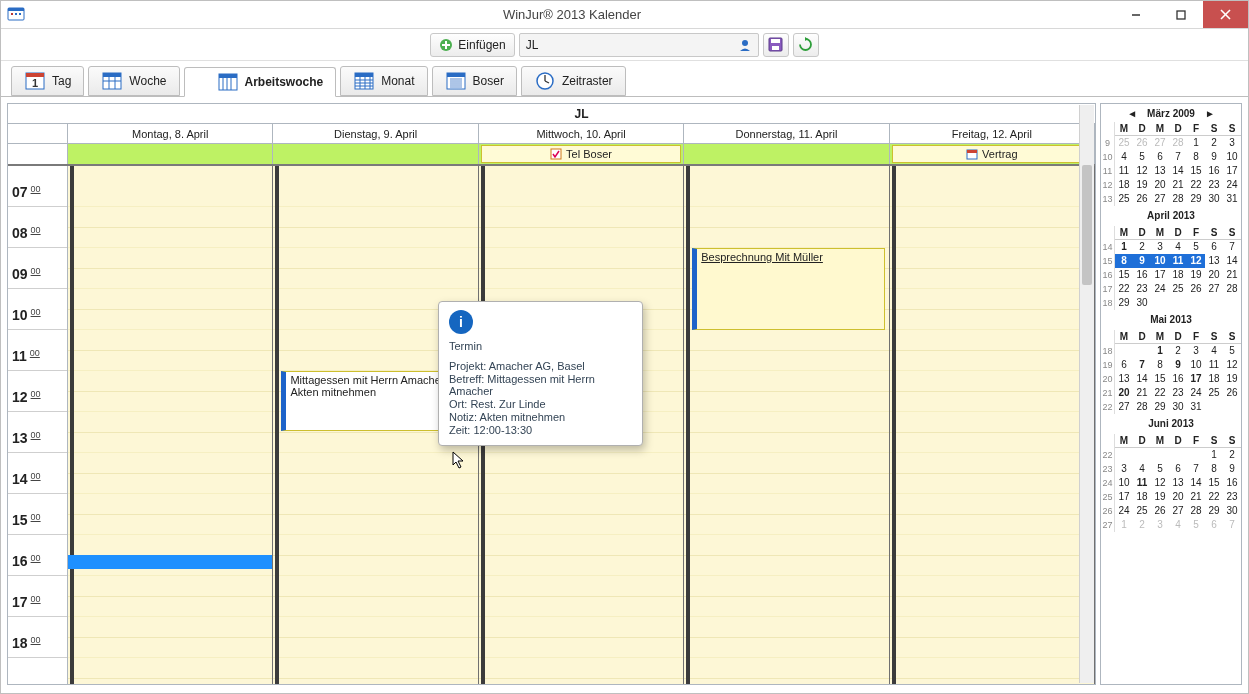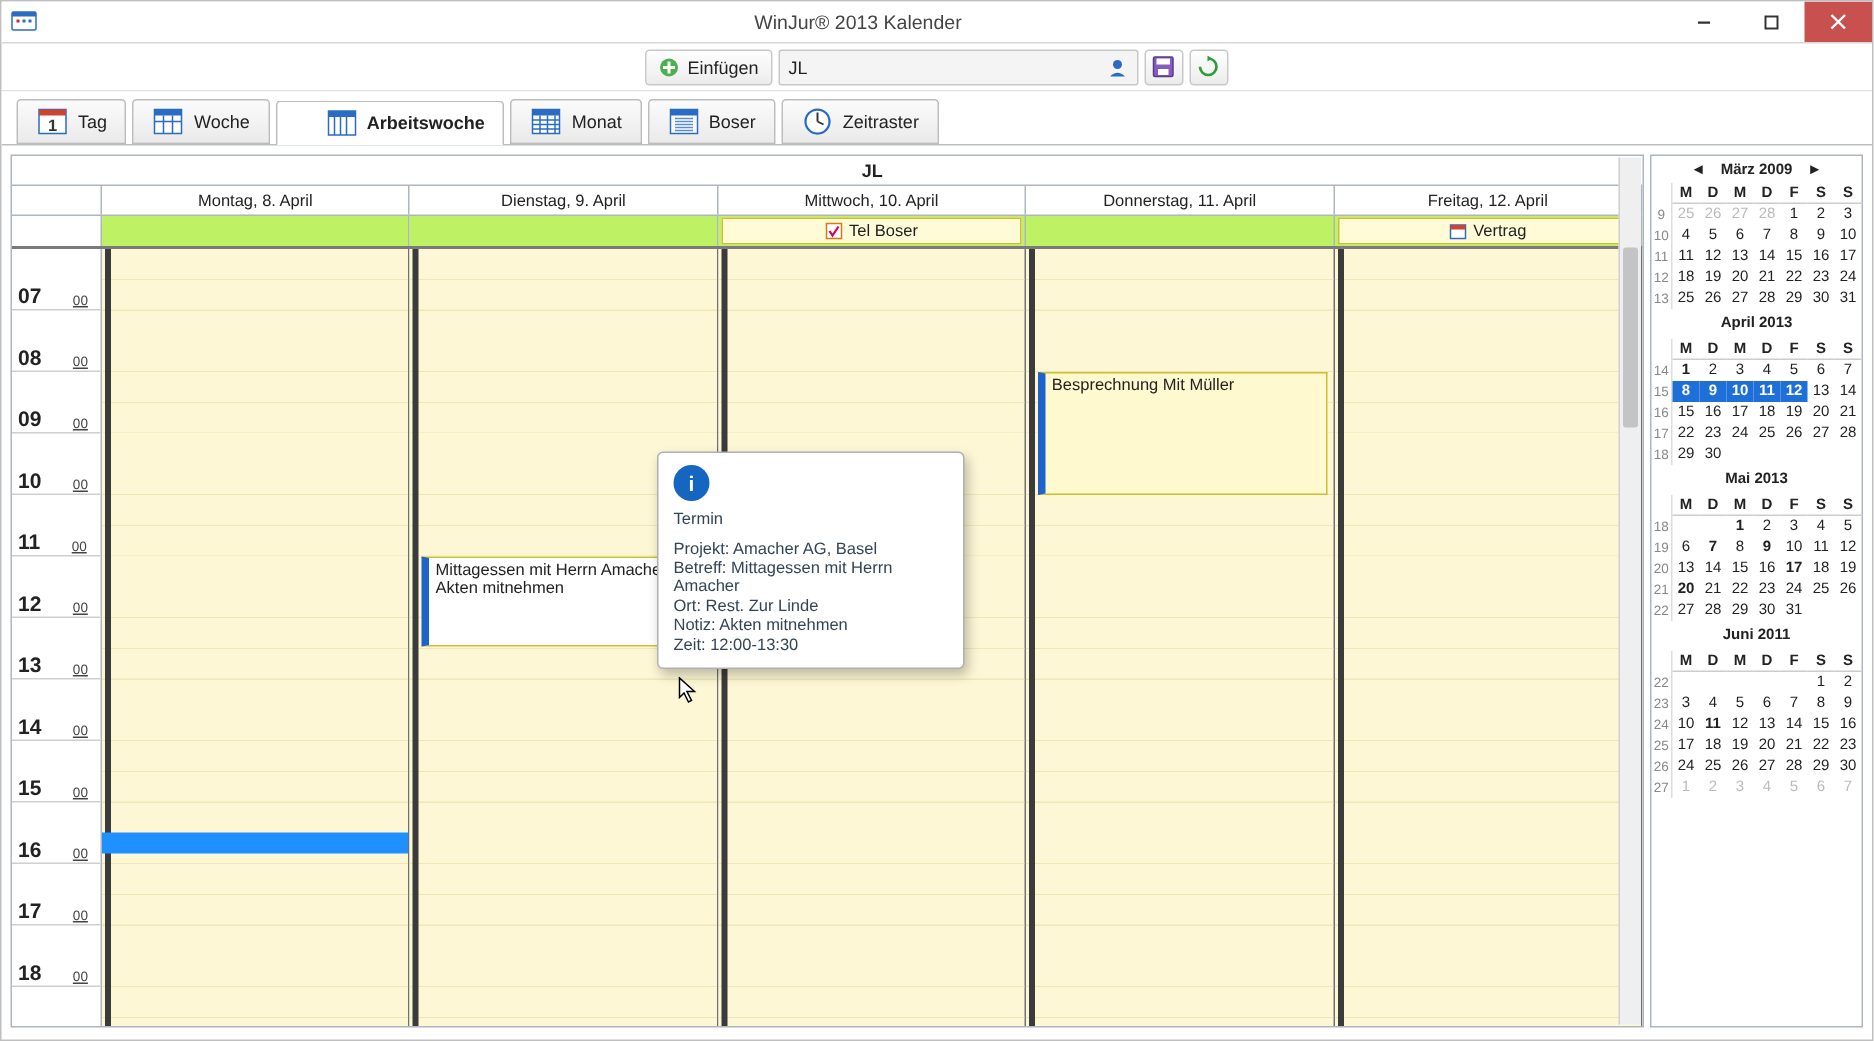--- a/index.html
+++ b/index.html
@@ -30,21 +30,21 @@
   .jlrow { height:20px; text-align:center; font-weight:bold; border-bottom:1px solid #aeb6bf; display:flex; align-items:center; justify-content:center;}
   .dayhdrrow { display:flex; height:20px; border-bottom:1px solid #aeb6bf;}
   .timecol { width:60px; border-right:1px solid #aeb6bf; flex:none;}
   .daycol { flex:1; text-align:center; border-right:1px solid #aeb6bf; font-size:11px; display:flex; align-items:center; justify-content:center;}
   .alldayrow { display:flex; height:22px; border-bottom:2px solid #7a7a7a;}
   .alldaycell { flex:1; border-right:1px solid #aeb6bf; padding:1px 2px; background:#bef264;}
   .alldayitem { background:#fffbd6; border:1px solid #cdbf2f; height:18px; display:flex; align-items:center; justify-content:center; gap:4px; font-size:11px;}
   
   .gridbody { position:relative; display:flex; height:calc(100% - 62px); overflow:hidden;}
   .timeline { width:60px; border-right:1px solid #aeb6bf; background:#fff; flex:none;}
-  .hour { height:41px; border-bottom:1px solid #cfcfcf; display:flex; align-items:flex-end; padding:1px 4px; font-size:12px;gap:18px;}
+  .hour { height:41px; border-bottom:1px solid #cfcfcf; display:flex; align-items:flex-start; padding:18px 4px; font-size:12px;}
   .hour .hh { font-size:14px; font-weight:bold; margin-right:3px;}
   .hour .mm { font-size:9px; text-decoration:underline; color:#444;}
   .daysgrid { flex:1; display:flex; position:relative;}
   .daycolbody { flex:1; border-right:1px solid #707070; position:relative; background:repeating-linear-gradient(#fdf7d6,#fdf7d6 40px,#f6efc2 40px,#f6efc2 41px);}
   .daycolbody::before { content:""; position:absolute; inset:0; background:repeating-linear-gradient(#0000,#0000 20px, #efe7b6 20px, #efe7b6 20.5px);}
   .daycolbody .sep { position:absolute; top:0; bottom:0; left:2px; width:4px; background:#3b3b3b;}
   .nowline { position:absolute; left:0; right:0; height:14px; background:#1e90ff;}
   .event { position:absolute; left:8px; right:4px; background:#fff; border:1px solid #cdbf2f; border-left:5px solid #1d63c9; font-size:11px; padding:2px 4px; overflow:hidden;}
   .event.yellow { background:#fff9cf;}
   
@@ -323,21 +323,21 @@
           <div class="event" style="top:205px;height:60px;">
             <div style="white-space:nowrap;overflow:hidden;text-overflow:clip;">Mittagessen mit Herrn Amacher (Rest. Zur Linde)</div>
             <div>Akten mitnehmen</div>
           </div>
         </div>
         <div class="daycolbody">
             <div class="sep"></div>
           </div>
         <div class="daycolbody">
           <div class="sep"></div>
-          <div class="event yellow" style="top:82px;height:82px;">
+          <div class="event yellow" style="top:82px;height:82px;text-decoration:underline;">
             <span>Besprechnung Mit Müller</span>
           </div>
         </div>
         <div class="daycolbody">
             <div class="sep"></div>
           </div>
       </div>
 
       <div class="tooltip" style="left:430px; top:135px;">
         <div class="info-i">i</div>
@@ -518,21 +518,21 @@
             <div class="c">27</div>
             <div class="c">28</div>
             <div class="c">29</div>
             <div class="c">30</div>
             <div class="c">31</div>
             <div class="c"></div>
             <div class="c"></div>
           </div>
         </div>
         <div class="minical">
-          <div class="caption">Juni 2011</div>
+          <div class="caption">Juni 2013</div>
           <div class="mcgrid">
             <div class="c wk"></div>
             <div class="c hd">M</div>
             <div class="c hd">D</div>
             <div class="c hd">M</div>
             <div class="c hd">D</div>
             <div class="c hd">F</div>
             <div class="c hd">S</div>
             <div class="c hd">S</div>
             <div class="c wk">22</div>

